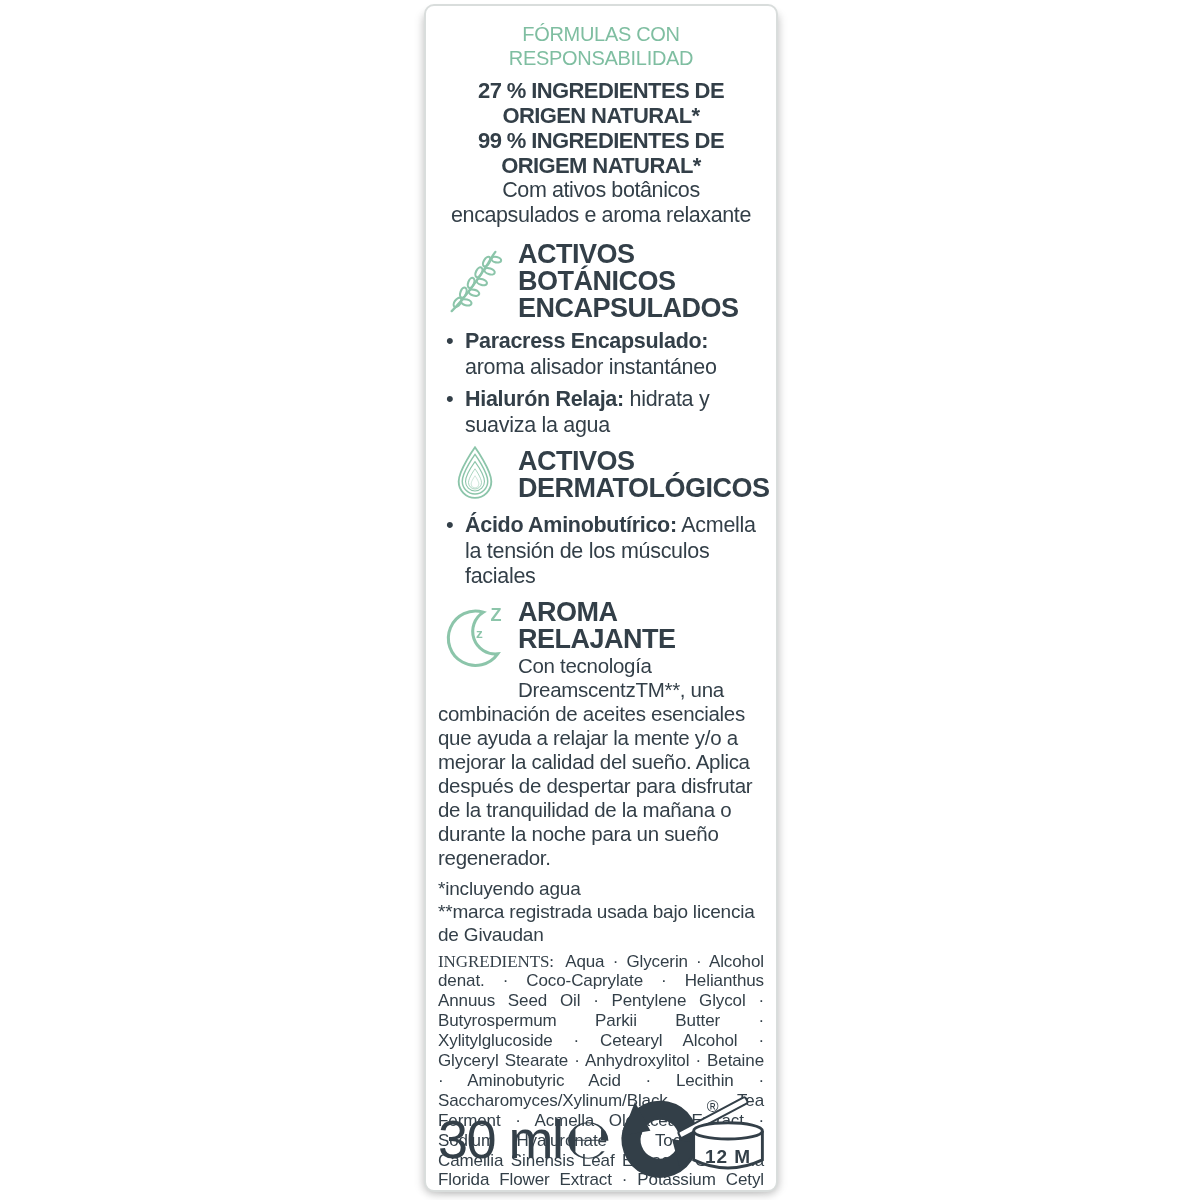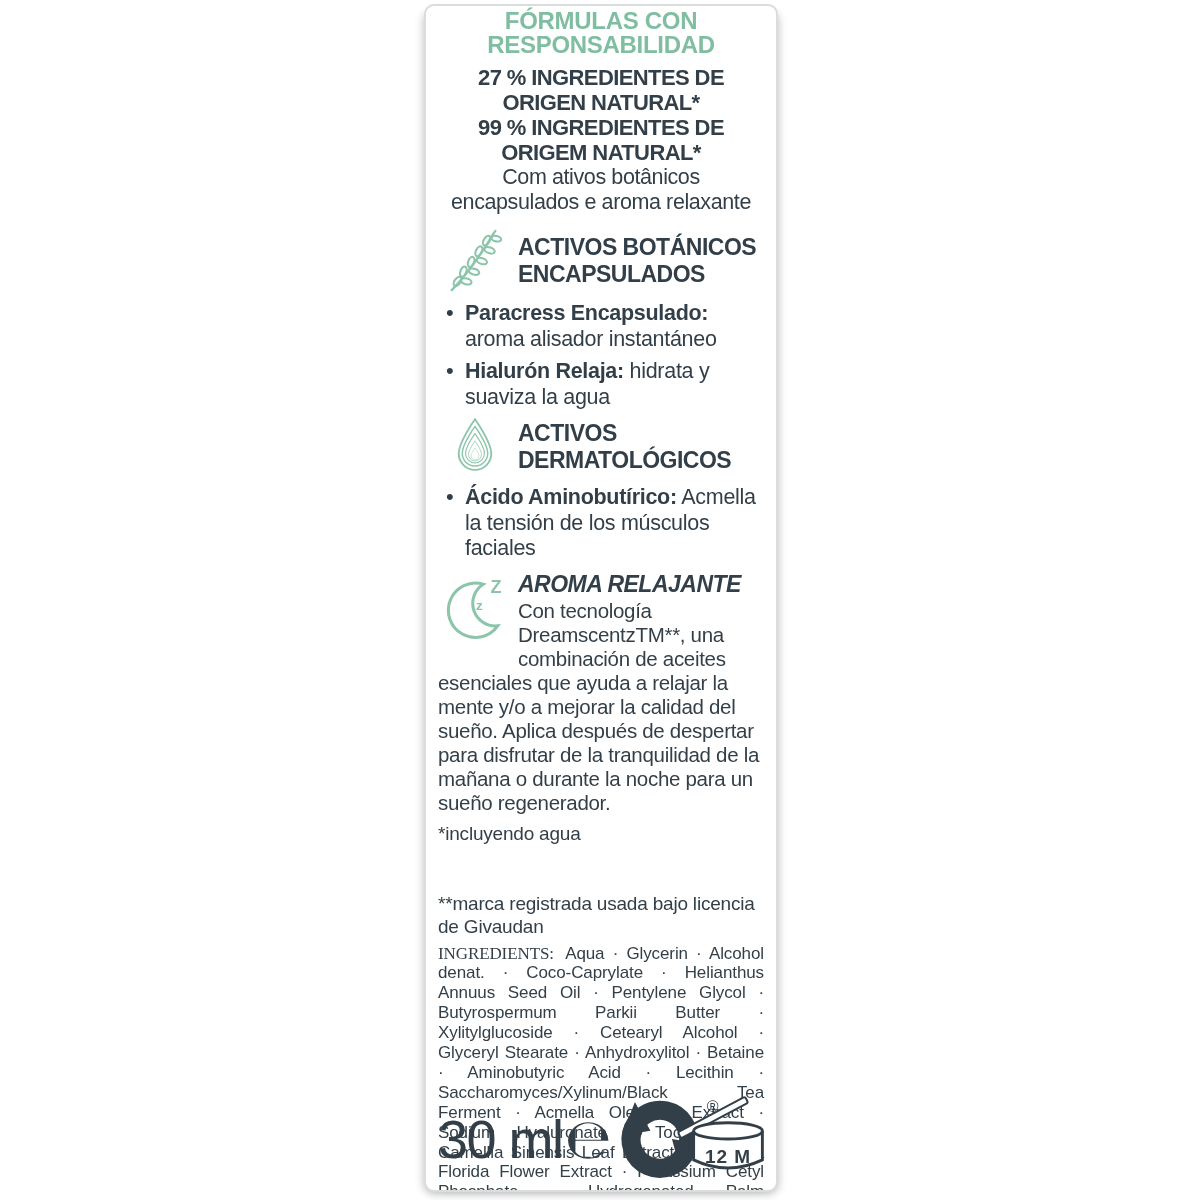--- a/index.html
+++ b/index.html
@@ -8,38 +8,38 @@
     position:relative; width:1200px; height:1200px; background:#ffffff;
     font-family:"Liberation Sans", sans-serif; color:#333F48; overflow:hidden;
   }
   .box{
     position:absolute; left:424px; top:4px; width:354px; height:1188px;
     background:#ffffff; border:2px solid #d9dddc; border-radius:10px;
     box-shadow:-9px 4px 10px -7px rgba(0,0,0,.12), 9px 4px 10px -7px rgba(0,0,0,.12), 0 5px 8px -2px rgba(0,0,0,.20);
     padding:0 12px; overflow:hidden;
   }
   .hdr{
-    padding-top:3px; text-align:center; font-weight:bold; font-size:24px;
+    padding-top:16px; text-align:center; font-weight:normal; font-size:20px;
     line-height:24px; letter-spacing:-0.3px; color:#7fbea1;
   }
   .claims{ margin-top:8px; text-align:center; }
   .claim{ font-weight:bold; font-size:22px; line-height:25px; letter-spacing:-0.6px; }
   .subclaim{ font-size:21.5px; line-height:25px; letter-spacing:-0.4px; font-weight:normal; }
   .sec-row{ display:flex; align-items:center; margin-top:13px; }
   .sec-row.derm{ margin-top:6px; }
   .icon-cell{ width:74px; flex:0 0 74px; display:flex; justify-content:center; }
-  .sec-h{ font-weight:bold; font-size:23px; line-height:27px; letter-spacing:-0.5px; margin-left:6px; }
+  .sec-h{ font-weight:bold; font-size:27px; line-height:27px; letter-spacing:-0.5px; margin-left:6px; }
   .bullet{ position:relative; margin-top:7px; padding-left:27px; font-size:21.5px; line-height:25.5px; letter-spacing:-0.3px; }
   .bullet .dot{ position:absolute; left:8px; top:-1px; font-size:22px; }
   .b-bold{ font-weight:bold; }
   .aroma{ margin-top:9px; }
   .aroma .moon{ float:left; width:76px; height:88px; margin-right:4px; }
-  .aroma .sec-h{ margin-left:2px;font-style:italic; }
+  .aroma .sec-h{ margin-left:2px; }
   .aroma-p{ font-size:20.5px; line-height:24px; letter-spacing:-0.3px; margin-top:1px; }
-  .footnote{ font-size:19px; line-height:23px; letter-spacing:-0.2px;margin-top:47px; }
+  .footnote{ font-size:19px; line-height:23px; letter-spacing:-0.2px; }
   .footnote.first{ margin-top:7px; }
   .ingredients{
     margin-top:6px; font-size:17px; line-height:19.9px; letter-spacing:-0.1px;
     text-align:justify;
   }
   .ingredients .ing-label{ margin-right:4px;font-family:Liberation Serif, serif; }
   .footer{
     position:absolute; left:12px; bottom:8px; display:flex; align-items:center;
   }
   .volume{ font-size:54px; line-height:56px; letter-spacing:-1.5px; }

